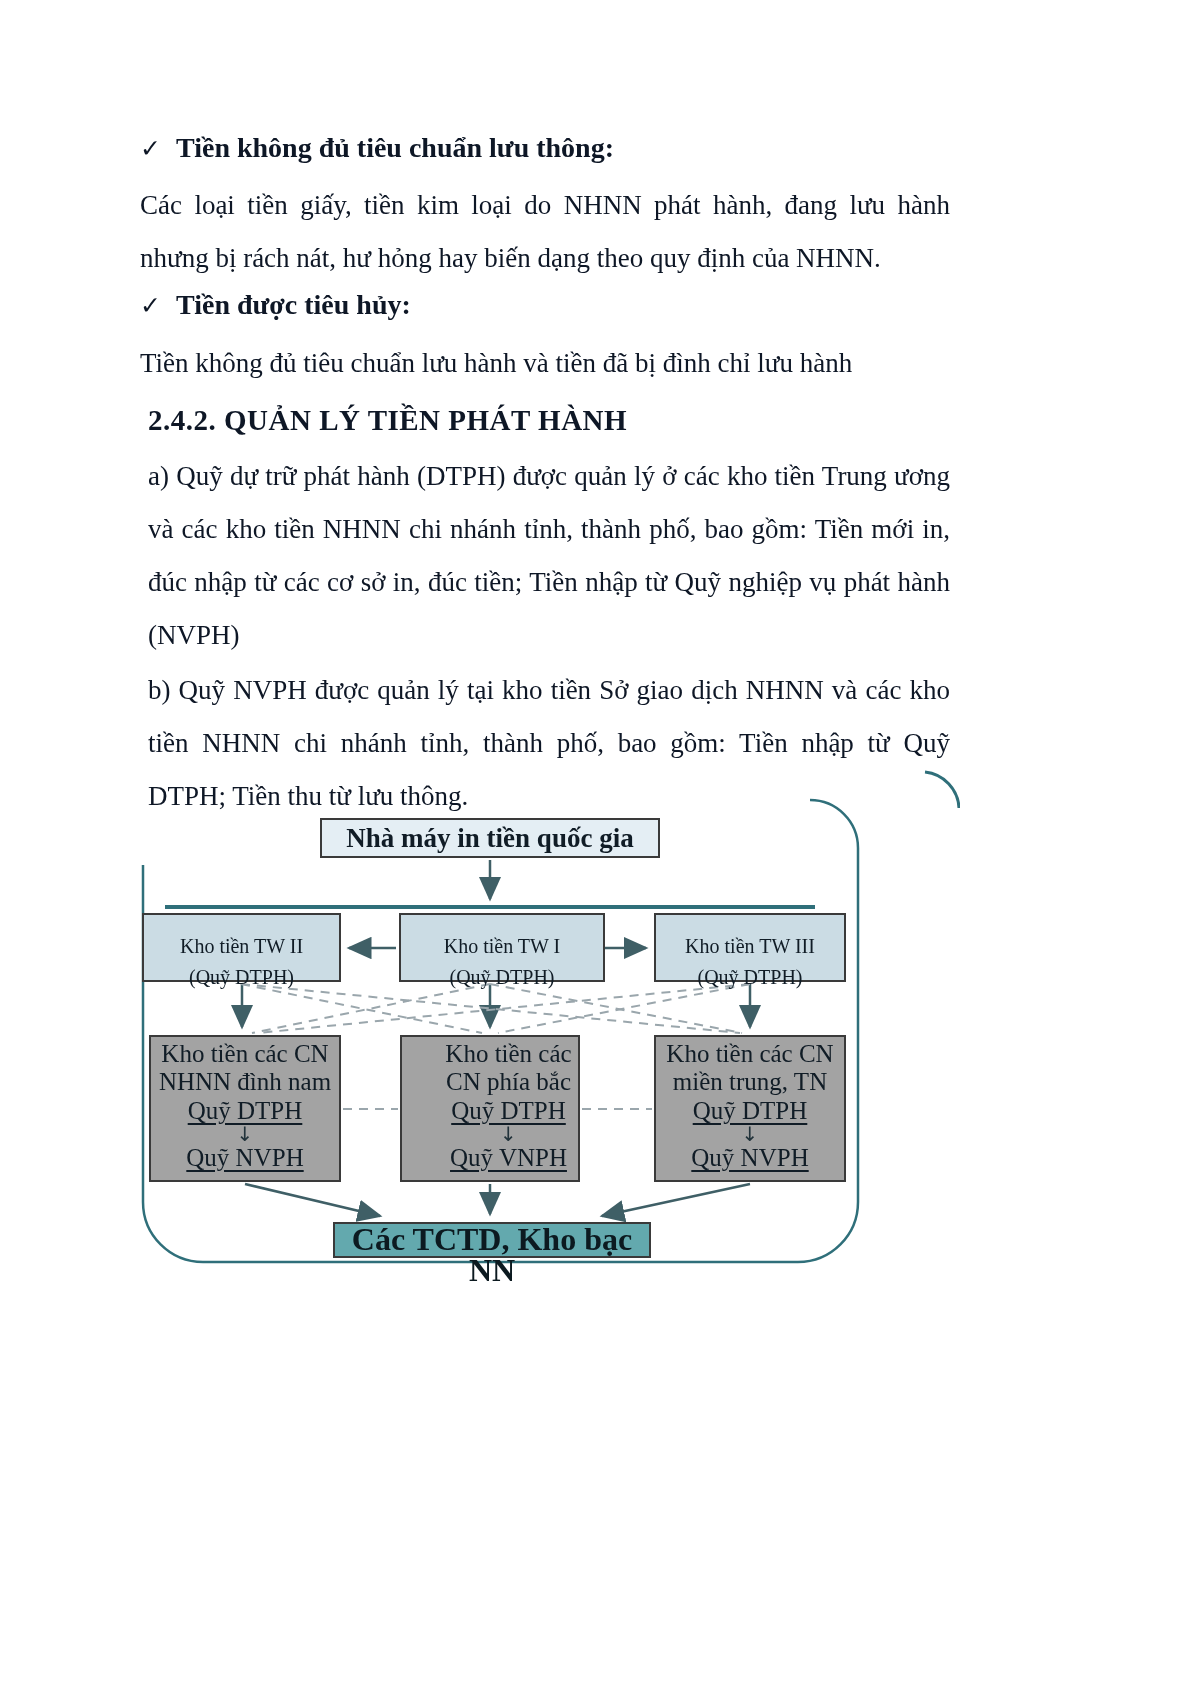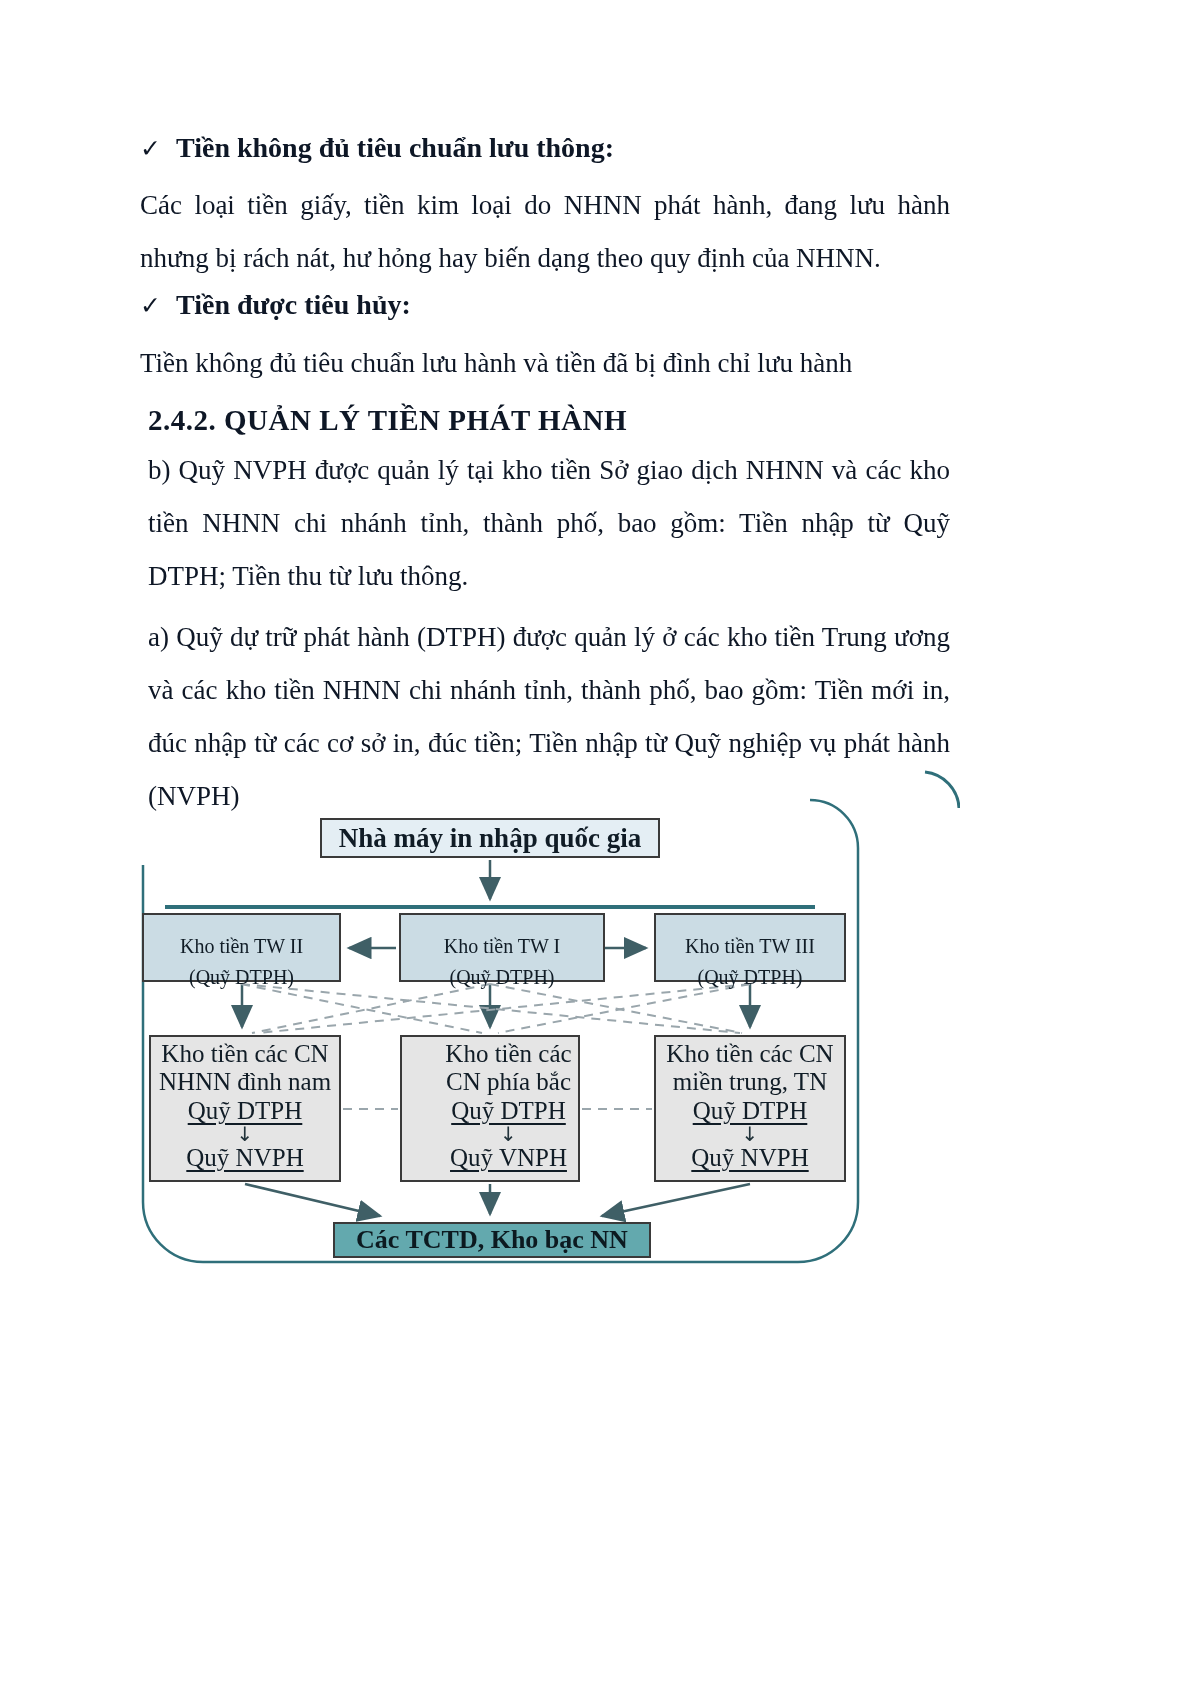--- a/index.html
+++ b/index.html
@@ -19,49 +19,49 @@
   .para-b { margin-top: 2px; margin-left: 8px; }
 
   .diagram { position: absolute; left: 130px; top: 760px; width: 830px; height: 520px; }
   .connectors { position: absolute; left: 0; top: 0; }
   .dbox { position: absolute; border: 2px solid #3a3a3a; text-align: center; color: #101c26; }
   .factory { left: 190px; top: 58px; width: 340px; height: 40px; background: #e4eef4; font-weight: bold; font-size: 27px; line-height: 36px; }
   .node1 { top: 153px; height: 69px; background: #cbdce4; font-size: 20px; line-height: 31px; padding-top: 16px; }
   .n1a { left: 12px;  width: 199px; }
   .n1b { left: 269px; width: 206px; }
   .n1c { left: 524px; width: 192px; }
-  .node2 { top: 275px; height: 147px; background: #e5e5e5; font-size: 25px; display: flex; flex-direction: column; align-items: center; padding-top: 3px; }
+  .node2 { top: 275px; height: 147px; background: #a3a3a3; font-size: 25px; display: flex; flex-direction: column; align-items: center; padding-top: 3px; }
   .n2a { left: 19px;  width: 192px; }
   .n2b { left: 270px; width: 180px; padding-left: 37px; }
   .n2c { left: 524px; width: 192px; }
   .node2 .t { line-height: 28px; }
   .node2 .fund { line-height: 29px; text-decoration: underline; text-underline-offset: 4px; }
   .node2 .mini-arrow { line-height: 18px; font-size: 20px; font-family: "DejaVu Sans", sans-serif; color: #22333b; }
-  .bottom-box { left: 203px; top: 462px; width: 318px; height: 36px; background: #63a9ae; font-weight: bold; font-size: 26px; line-height: 31px; color: #0c1a20; }
+  .bottom-box { left: 203px; top: 462px; width: 318px; height: 36px; background: #63a9ae; font-weight: bold; font-size: 32px; line-height: 31px; color: #0c1a20; }
 </style>
 </head>
 <body>
 
 <div class="page">
   <div class="content">
 
     <div class="check-heading">
       <span class="check-glyph">✓</span><span>Tiền không đủ tiêu chuẩn lưu thông:</span>
     </div>
     <p class="para">Các loại tiền giấy, tiền kim loại do NHNN phát hành, đang lưu hành nhưng bị rách nát, hư hỏng hay biến dạng theo quy định của NHNN.</p>
 
     <div class="check-heading">
       <span class="check-glyph">✓</span><span>Tiền được tiêu hủy:</span>
     </div>
     <p class="para single">Tiền không đủ tiêu chuẩn lưu hành và tiền đã bị đình chỉ lưu hành</p>
 
     <div class="sec-heading">2.4.2. QUẢN LÝ TIỀN PHÁT HÀNH</div>
 
+    <p class="para para-a">a) Quỹ dự trữ phát hành (DTPH) được quản lý ở các kho tiền Trung ương và các kho tiền NHNN chi nhánh tỉnh, thành phố, bao gồm: Tiền mới in, đúc nhập từ các cơ sở in, đúc tiền; Tiền nhập từ Quỹ nghiệp vụ phát hành (NVPH)</p>
     <p class="para para-b">b) Quỹ NVPH được quản lý tại kho tiền Sở giao dịch NHNN và các kho tiền NHNN chi nhánh tỉnh, thành phố, bao gồm: Tiền nhập từ Quỹ DTPH; Tiền thu từ lưu thông.</p>
-    <p class="para para-a">a) Quỹ dự trữ phát hành (DTPH) được quản lý ở các kho tiền Trung ương và các kho tiền NHNN chi nhánh tỉnh, thành phố, bao gồm: Tiền mới in, đúc nhập từ các cơ sở in, đúc tiền; Tiền nhập từ Quỹ nghiệp vụ phát hành (NVPH)</p>
   </div>
 
   <div class="diagram">
     <svg class="connectors" width="830" height="520" viewBox="0 0 830 520">
       <defs>
         <marker id="ah" markerWidth="11" markerHeight="9" refX="9" refY="4.5" orient="auto">
           <path d="M0,0 L10,4.5 L0,9 Z" fill="#3f5f66"></path>
         </marker>
       </defs>
       <path d="M 680 40 A 48 48 0 0 1 728 88 L 728 442 A 60 60 0 0 1 668 502 L 73 502 A 60 60 0 0 1 13 442 L 13 105" fill="none" stroke="#2f6f7a" stroke-width="2.5"></path>
@@ -85,21 +85,21 @@
         <line x1="111" y1="224" x2="610" y2="273"></line>
         <line x1="360" y1="224" x2="122" y2="273"></line>
         <line x1="360" y1="224" x2="612" y2="273"></line>
         <line x1="620" y1="224" x2="128" y2="273"></line>
         <line x1="620" y1="224" x2="368" y2="273"></line>
         <line x1="213" y1="349" x2="268" y2="349"></line>
         <line x1="452" y1="349" x2="522" y2="349"></line>
       </g>
     </svg>
 
-    <div class="dbox factory">Nhà máy in nhập quốc gia</div>
+    <div class="dbox factory">Nhà máy in tiền quốc gia</div>
 
     <div class="dbox node1 n1a">
       <div class="t">Kho tiền TW II</div>
       <div class="t">(Quỹ DTPH)</div>
     </div>
     <div class="dbox node1 n1b">
       <div class="t">Kho tiền TW I</div>
       <div class="t">(Quỹ DTPH)</div>
     </div>
     <div class="dbox node1 n1c">

